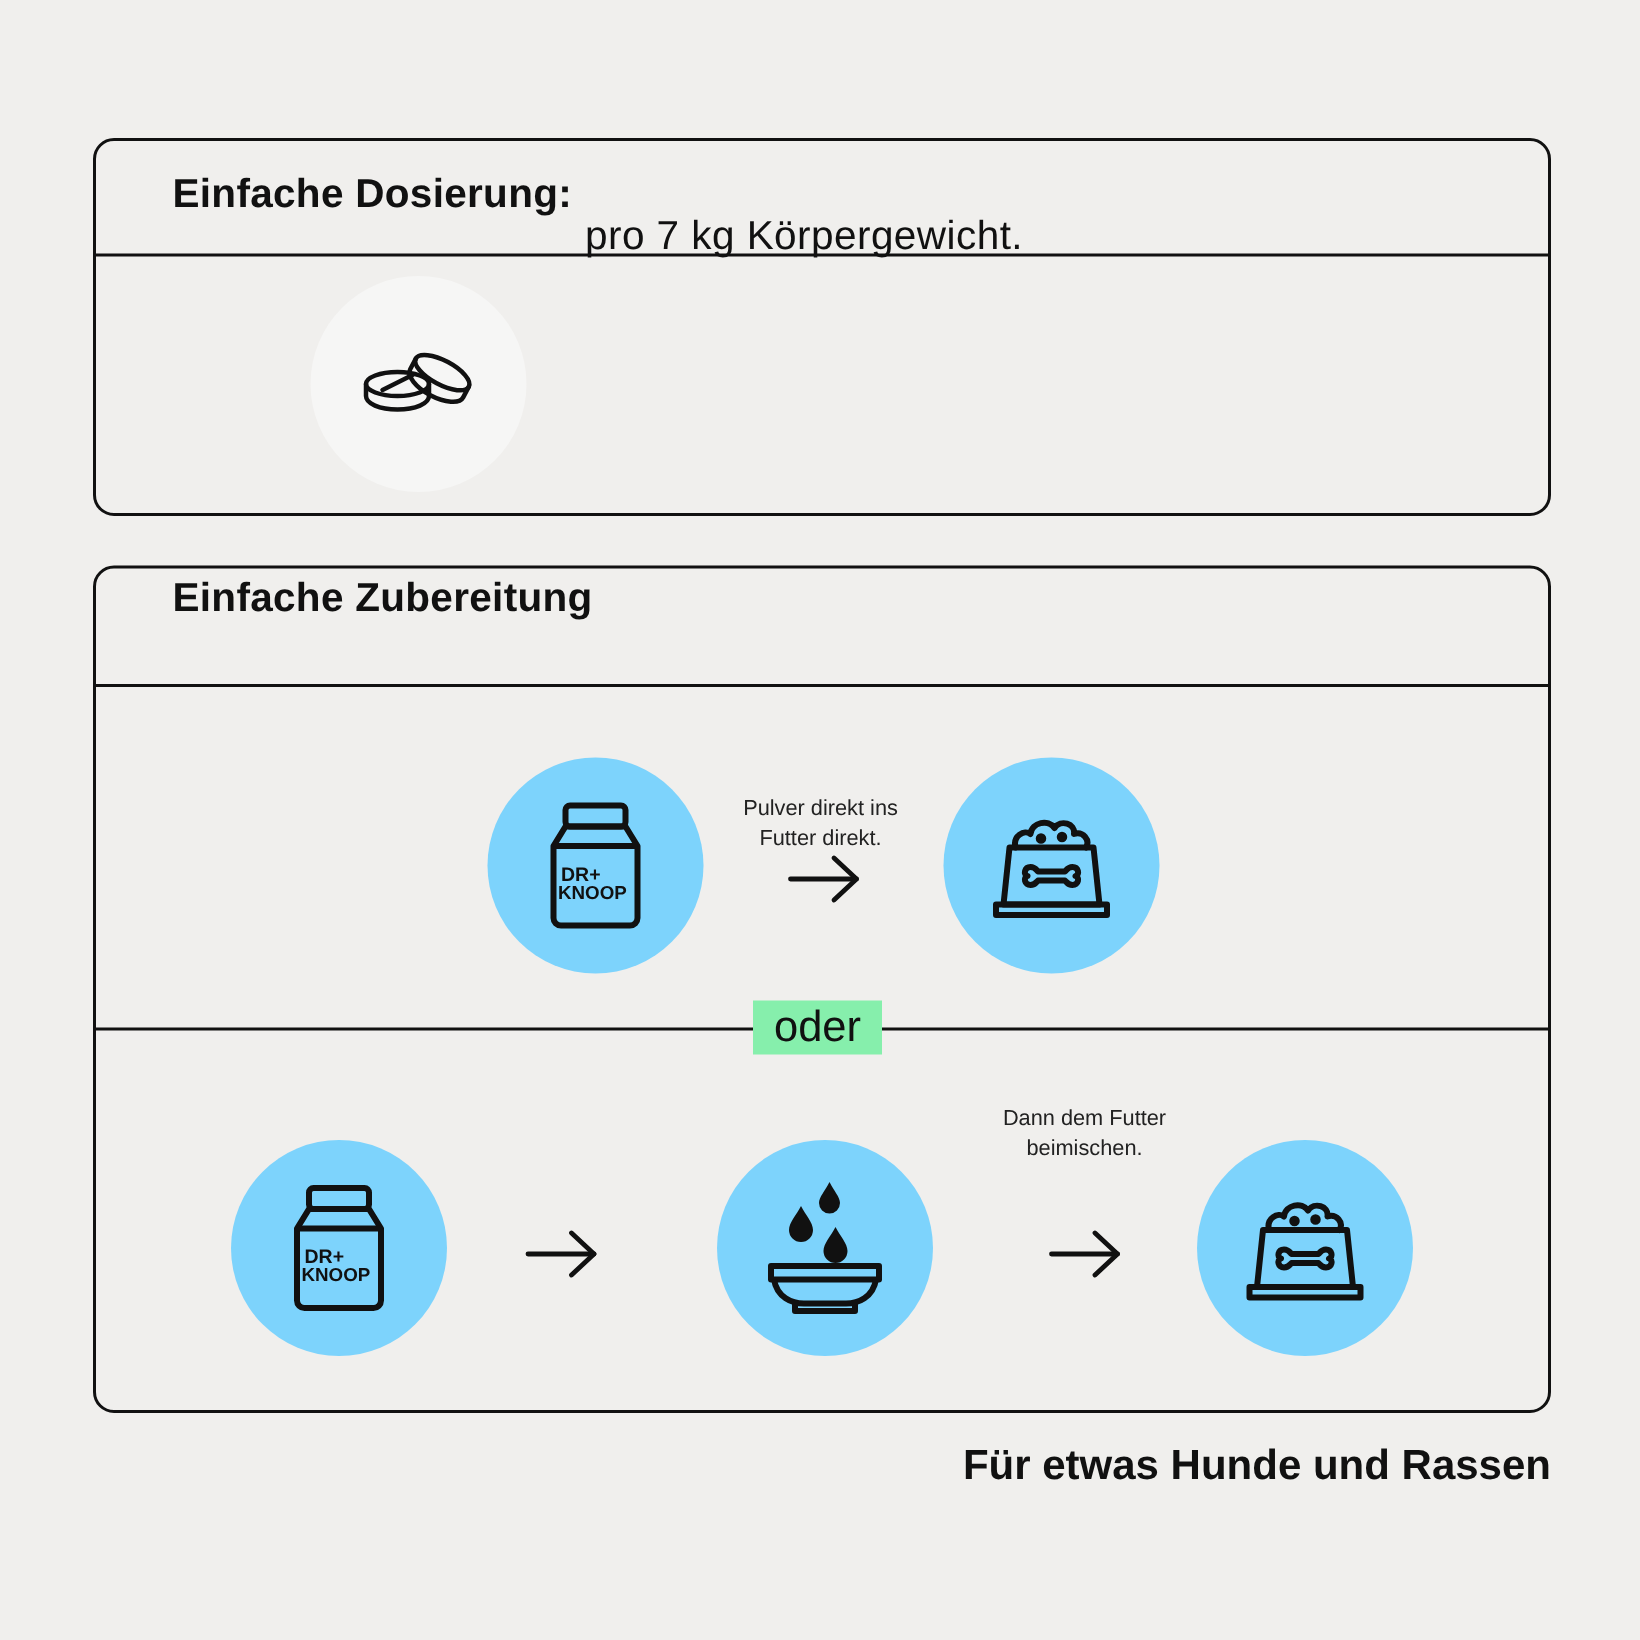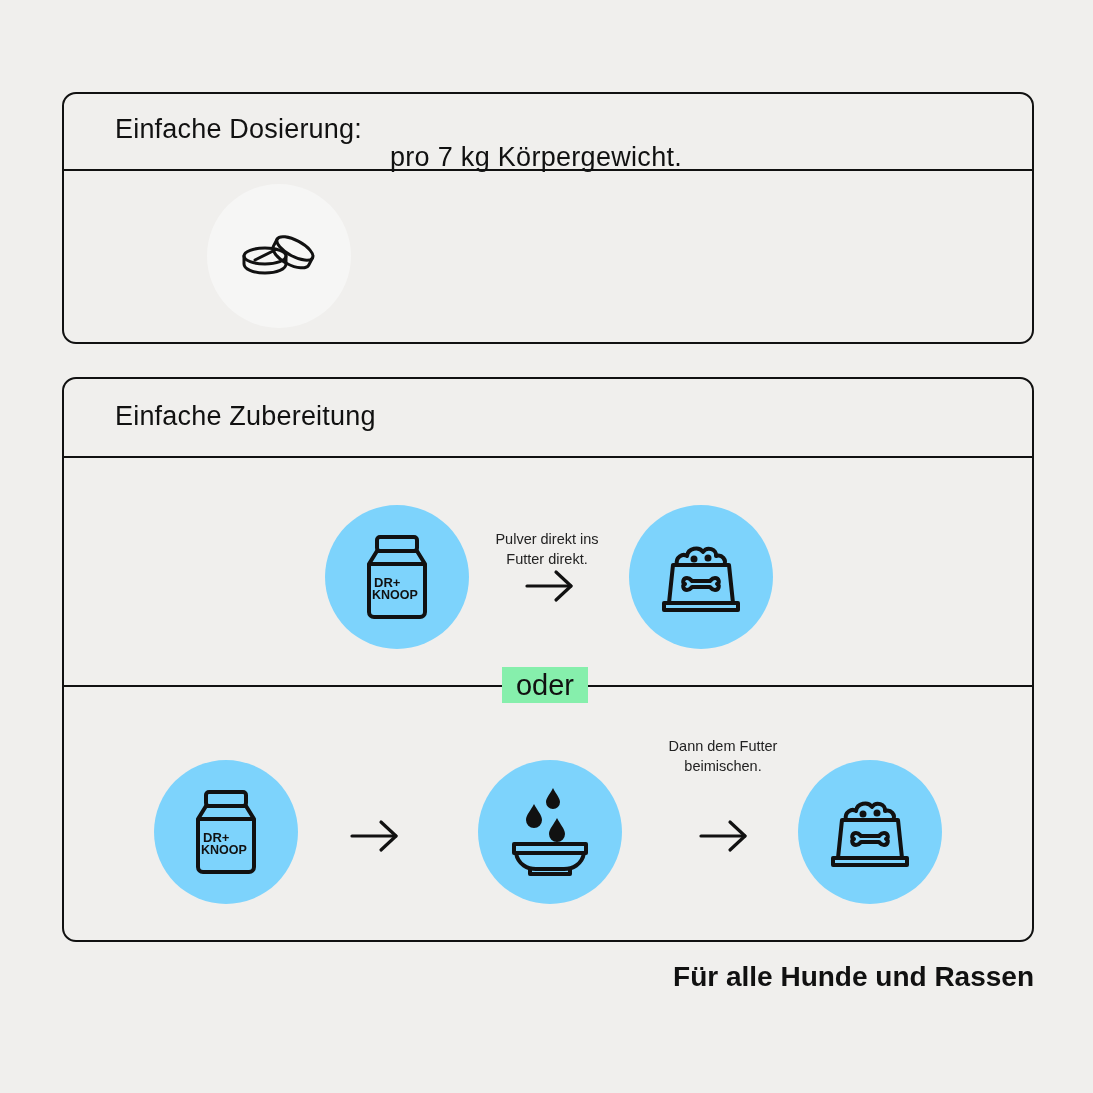--- a/index.html
+++ b/index.html
@@ -8,21 +8,21 @@
     font-family:"Liberation Sans", sans-serif; color:#111;
   }
   .card {
     position:absolute; left:62px; width:972px; border:2px solid #111; border-radius:14px;
     box-sizing:border-box; background:#f0efed;
   }
   .card-head {
     height:77px; border-bottom:2px solid #111; box-sizing:border-box; position:relative;
   }
   .card-title {
-    position:absolute; left:51px; top:20px; font-weight:normal; font-size:27px; letter-spacing:0.2px;
+    position:absolute; left:51px; top:20px; font-weight:bold; font-size:27px; letter-spacing:0.2px;
   }
   .circle {
     position:absolute; width:144px; height:144px; border-radius:50%; background:#7dd3fc;
     display:flex; align-items:center; justify-content:center;
   }
   .circle.light { background:#f6f6f5; }
   .arrow { position:absolute; width:50px; height:34px; }
   .caption {
     position:absolute; font-size:14.5px; line-height:20px; text-align:center; color:#222;
   }
@@ -58,21 +58,21 @@
       </g>
     </svg>
   </div>
   <div class="dose-text">
     <div>pro 7 kg Körpergewicht.</div>
   </div>
 </section>
 
 <section class="card" style="top:377px; height:565px;">
   <div class="card-head" style="height:79px;">
-    <div class="card-title" style="top:22px;">Einfache Zubereitung</div>
+    <div class="card-title" style="top:4px;">Einfache Zubereitung</div>
   </div>
 
   <div class="caption" style="left:398px; top:114px; width:170px;margin-top:36px;">
     <div>Pulver direkt ins</div>
     <div>Futter direkt.</div>
   </div>
 
   <div class="circle" style="left:261px; top:126px;">
     <svg width="70" height="86" viewBox="0 0 70 86">
       <rect x="15" y="3" width="40" height="14" rx="3" fill="none" stroke="#111" stroke-width="4"></rect>
@@ -145,13 +145,13 @@
       <path d="M16 24 c-2-8 6-12 10-9 c1-8 12-10 16-4 c4-6 14-3 13 4 c6-2 11 4 8 9"></path>
       <circle cx="33" cy="18" r="1.5" fill="#111"></circle>
       <circle cx="47" cy="17" r="1.5" fill="#111"></circle>
       <path d="M12 24 H68 L72 62 H8 Z"></path>
       <rect x="3" y="62" width="74" height="7"></rect>
       <path d="M26 37 c-4 0-5 5-2 6 c-3 1-2 6 2 6 c3 0 4-2 5-3 h18 c1 1 2 3 5 3 c4 0 5-5 2-6 c3-1 2-6-2-6 c-3 0-4 2-5 3 h-18 c-1-1-2-3-5-3 z"></path>
     </svg>
   </div>
 </section>
 
-<div class="footer">Für alle Hunde und Rassen</div>
+<div class="footer">Für etwas Hunde und Rassen</div>
 
 </body></html>

